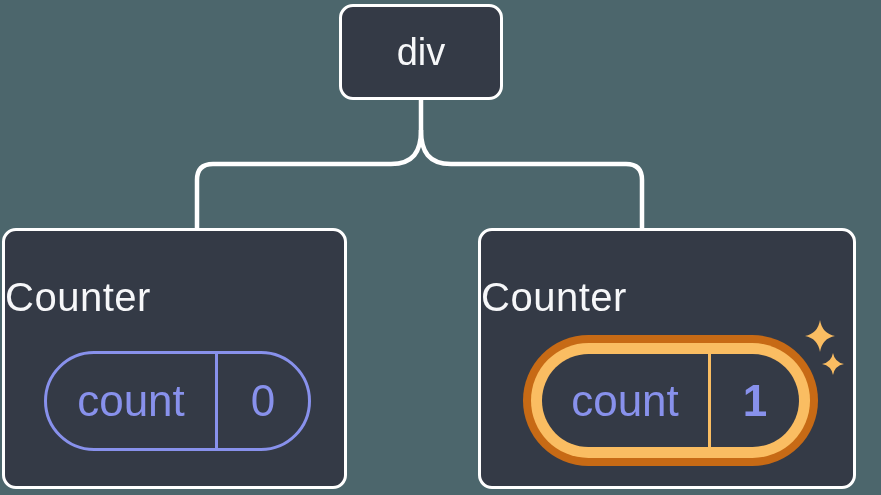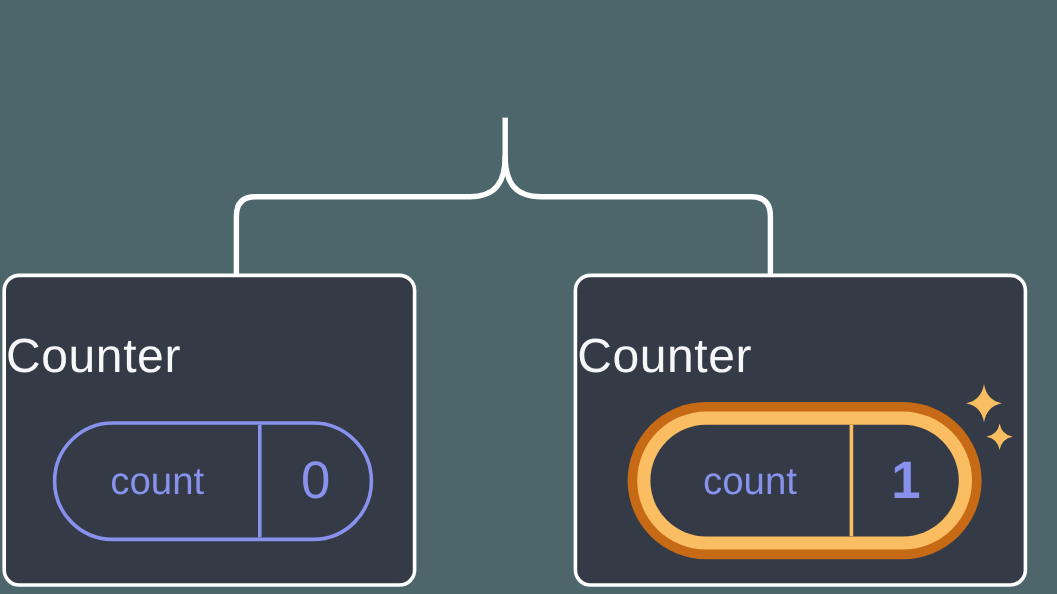--- a/index.html
+++ b/index.html
@@ -111,35 +111,38 @@
     border-right: 3px solid var(--highlight-light);
     display: flex; align-items: center; justify-content: center;
   }
   .pill-hot-inner .seg-val {
     flex: 1;
     display: flex; align-items: center; justify-content: center;
   }
 
   .state-key {
     color: var(--accent-purple);
-    font-size: 32px;
+    font-size: 44px;
     line-height: 1;
   }
   .state-val {
     color: var(--accent-purple);
     font-size: 44px;
     line-height: 1;
   }
   .state-val.bold { font-weight: 700; }
 </style>
 </head>
 <body>
 
 <div class="stage">
 
+  <div class="node node-root">
+    <span class="root-label">div</span>
+  </div>
 
   <div class="node node-counter-left">
     <div class="counter-title">Counter</div>
     <div class="pill">
       <div class="seg-key">
         <span class="state-key">count</span>
       </div>
       <div class="seg-val">
         <span class="state-val">0</span>
       </div>

